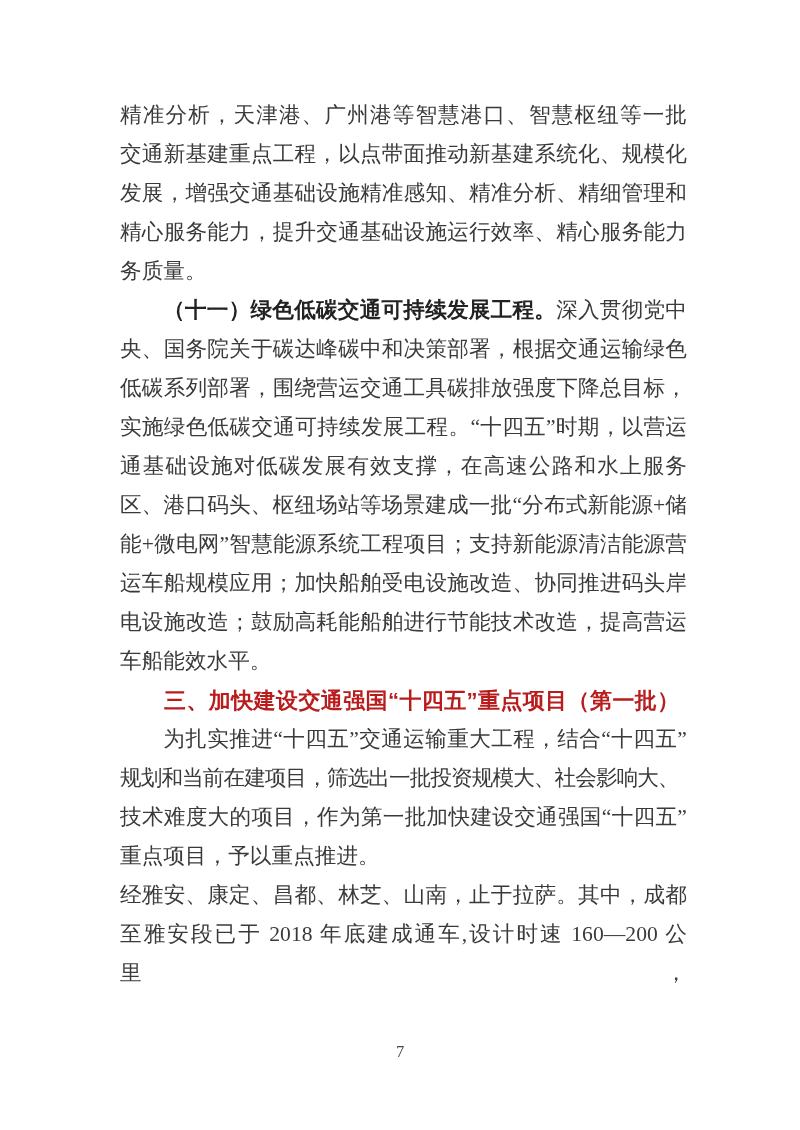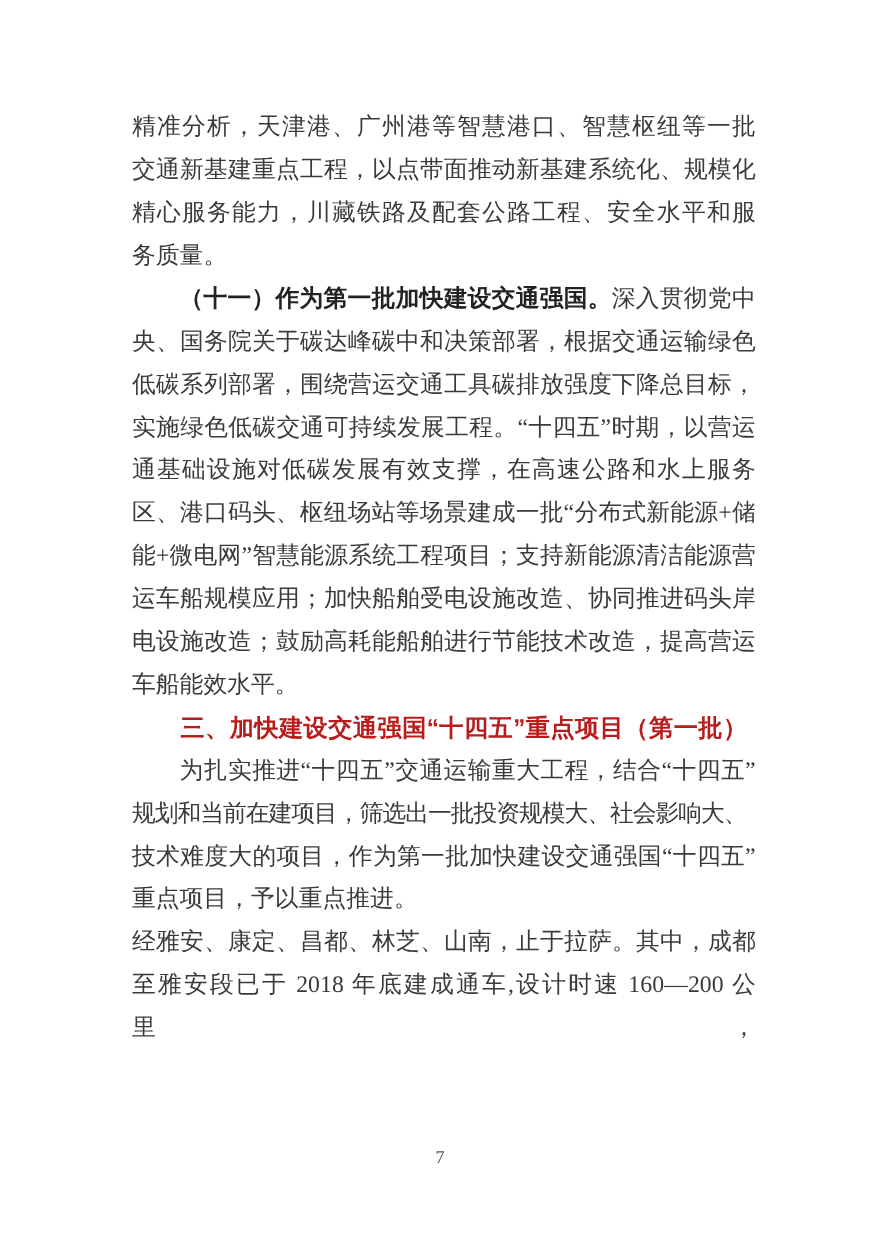--- a/index.html
+++ b/index.html
@@ -66,24 +66,25 @@
   }
 </style>
 </head>
 <body>
 
 <div class="page">
   <div class="text-block">
 
     <div class="line j"><span>精准分析，天津港、广州港等智慧港口、智慧枢纽等一批</span></div>
     <div class="line j"><span>交通新基建重点工程，以点带面推动新基建系统化、规模化</span></div>
-    <div class="line j"><span>精心服务能力，川藏铁路及配套公路工程、安全水平和服</span></div>
+    <div class="line j"><span>发展，增强交通基础设施精准感知、精准分析、精细管理和</span></div>
+    <div class="line j"><span>精心服务能力，提升交通基础设施运行效率、精心服务能力</span></div>
     <div class="line"><span>务质量。</span></div>
 
-    <div class="line j indent"><span class="lead">（十一）作为第一批加快建设交通强国。</span><span>深入贯彻党中</span></div>
+    <div class="line j indent"><span class="lead">（十一）绿色低碳交通可持续发展工程。</span><span>深入贯彻党中</span></div>
     <div class="line j"><span>央、国务院关于碳达峰碳中和决策部署，根据交通运输绿色</span></div>
     <div class="line j"><span>低碳系列部署，围绕营运交通工具碳排放强度下降总目标，</span></div>
     <div class="line j"><span>实施绿色低碳交通可持续发展工程。“十四五”时期，以营运</span></div>
     <div class="line j"><span>通基础设施对低碳发展有效支撑，在高速公路和水上服务</span></div>
     <div class="line j"><span>区、港口码头、枢纽场站等场景建成一批“分布式新能源+储</span></div>
     <div class="line j"><span>能+微电网”智慧能源系统工程项目；支持新能源清洁能源营</span></div>
     <div class="line j"><span>运车船规模应用；加快船舶受电设施改造、协同推进码头岸</span></div>
     <div class="line j"><span>电设施改造；鼓励高耗能船舶进行节能技术改造，提高营运</span></div>
     <div class="line"><span>车船能效水平。</span></div>
 

